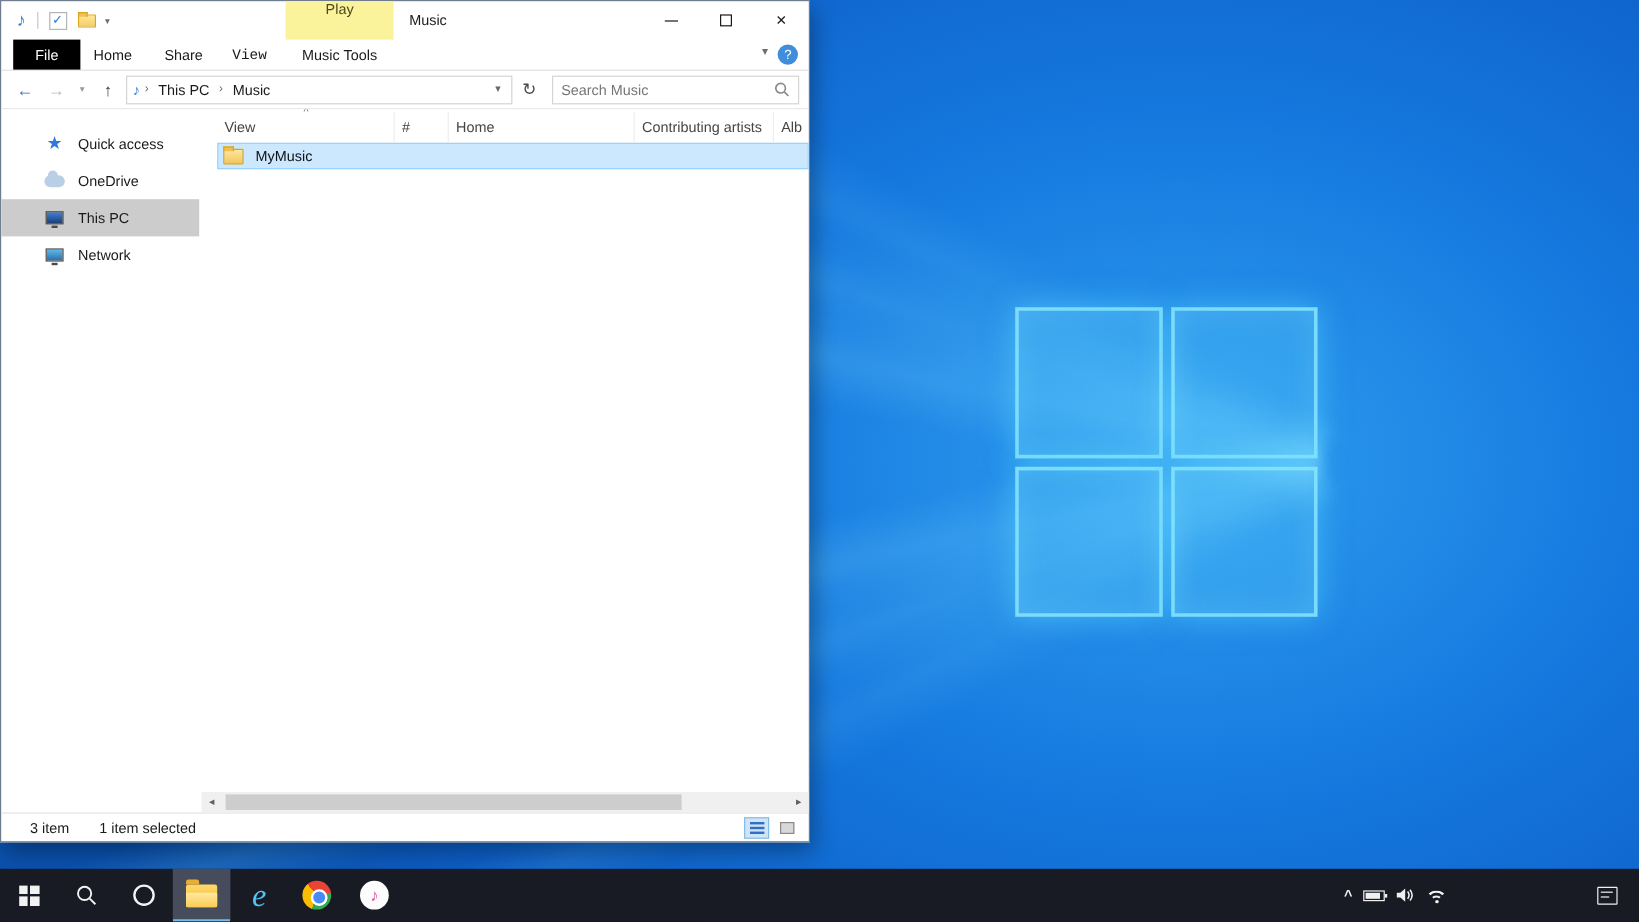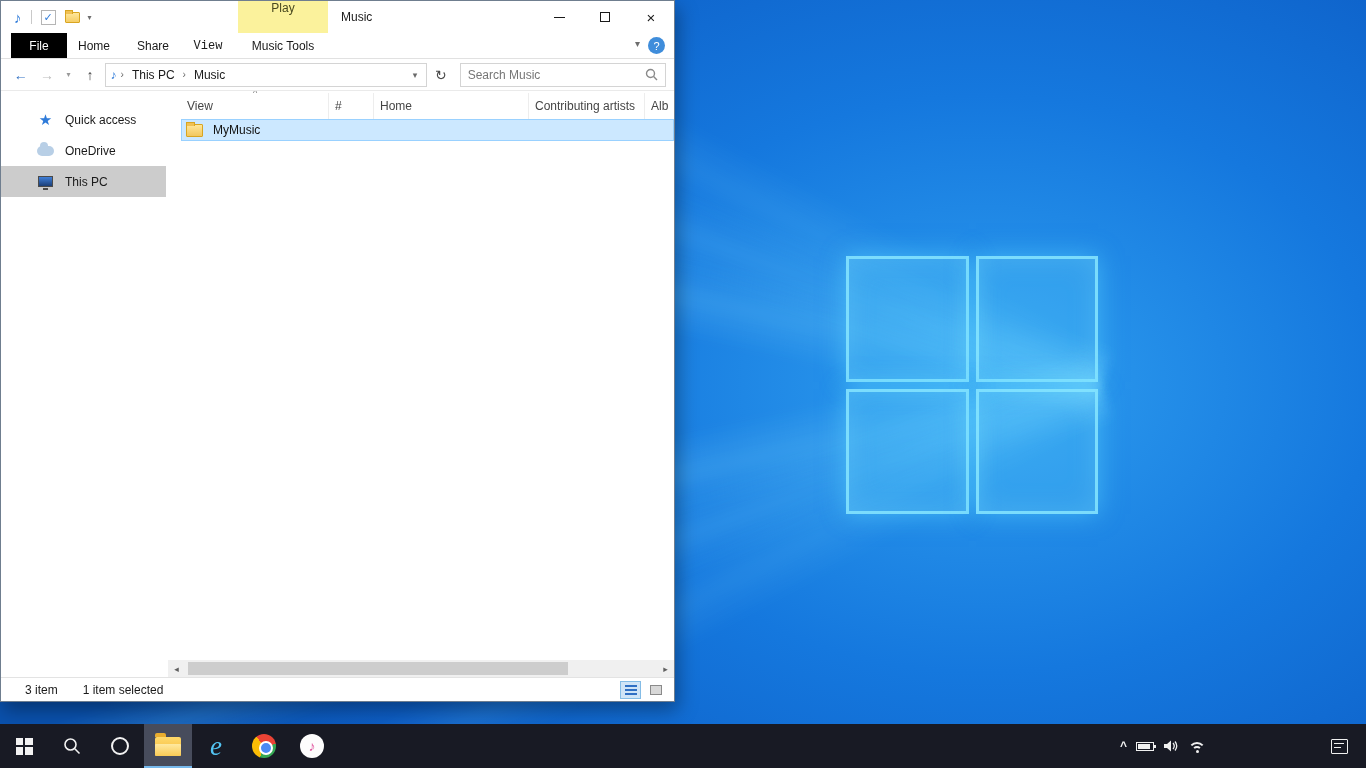--- a/index.html
+++ b/index.html
@@ -259,20 +259,26 @@
               <span class="cloud-glyph"></span>
             </span>
           <span>OneDrive</span>
         </div>
         <div class="nav-item selected">
           <span class="icon16">
               <span class="monitor"></span>
             </span>
           <span>This PC</span>
         </div>
+        <div class="nav-item">
+          <span class="icon16">
+              <span class="monitor net"></span>
+            </span>
+          <span>Network</span>
+        </div>
       </div>
 
       <div class="content">
         <div class="colheaders">
           <span class="sort-caret">^</span>
           <div class="colh c-name">View</div>
           <div class="colh c-num">#</div>
           <div class="colh c-title">Home</div>
           <div class="colh c-artists">Contributing artists</div>
           <div class="colh c-album">Alb</div>

